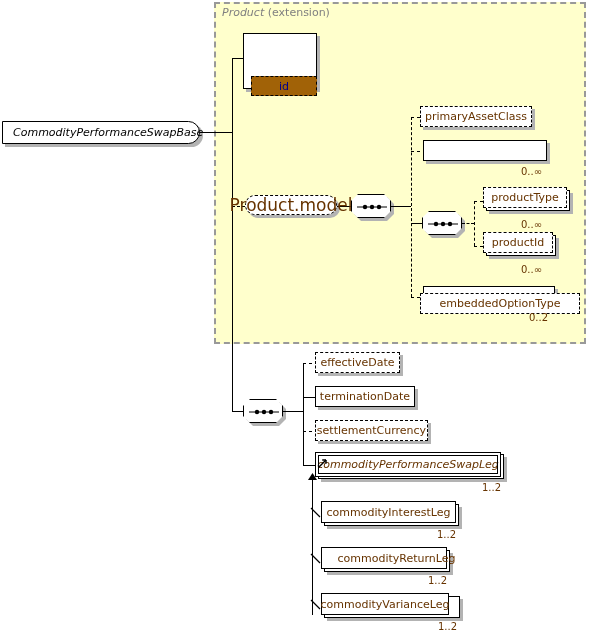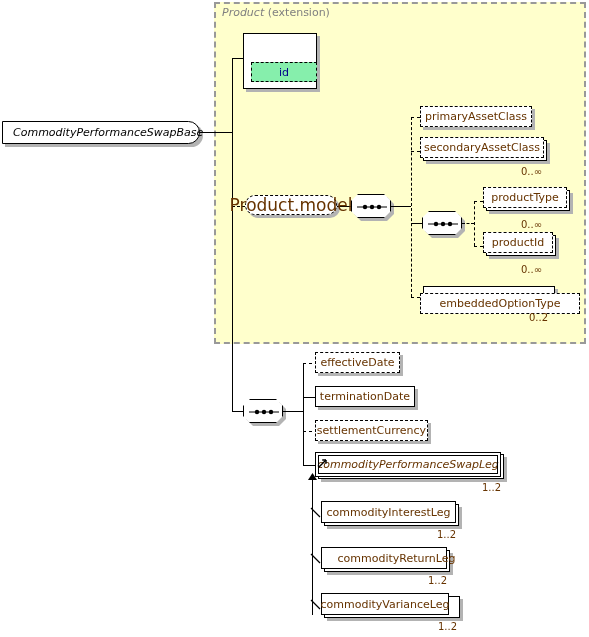--- a/index.html
+++ b/index.html
@@ -75,25 +75,26 @@
     box-sizing:border-box;
     z-index:5;
   }
   .attr-title{
     position:absolute;
     font-size:11px;color:#000000;white-space:nowrap;line-height:1;
   }
   .attr-item{
     position:absolute;
     border:1px dashed #000000;
-    background:#86efac;
+    background:#a16207;
     box-sizing:border-box;
     display:flex;align-items:center;justify-content:center;
     font-size:11px;color:#00008b;white-space:nowrap;
     z-index:6;
+    margin-top:14px;
   }
 
   
   .capsule{
     position:absolute;
     box-sizing:border-box;
     background:#ffffff;
     border:1px solid #000000;
     border-radius:0 14px 14px 0;
     display:flex;align-items:center;
@@ -208,23 +209,20 @@
 
   <div class="ln h-dash" style="left:411px;top:117px;width:9px;"></div>
   <div class="shadow" style="left:423px;top:109px;width:112px;height:21px;"></div>
   <div class="node n-dashed" style="left:420px;top:106px;width:112px;height:21px;">
     <span class="lbl">primaryAssetClass</span>
   </div>
 
   <div class="ln h-dash" style="left:411px;top:151px;width:9px;"></div>
   <div class="shadow" style="left:426px;top:143px;width:124px;height:21px;"></div>
   <div class="stack-back" style="left:423px;top:140px;width:124px;height:21px;"></div>
-  <div class="node n-dashed" style="left:420px;top:137px;width:124px;height:21px;">
-    <span class="lbl">secondaryAssetClass</span>
-  </div>
   <div class="card" style="left:521px;top:166px;">0..∞</div>
 
   <div class="ln h-solid" style="left:411px;top:223px;width:11px;"></div>
   <div class="seq-shadow" style="left:425px;top:214px;"></div>
   <div class="seq" style="left:422px;top:211px;">
     <svg width="40" height="24" viewBox="0 0 40 24" aria-hidden="true">
       <line x1="5" y1="12" x2="35" y2="12" stroke="#000" stroke-width="1"></line>
       <circle cx="13" cy="12" r="2.2" fill="#000"></circle>
       <circle cx="20" cy="12" r="2.2" fill="#000"></circle>
       <circle cx="27" cy="12" r="2.2" fill="#000"></circle>

